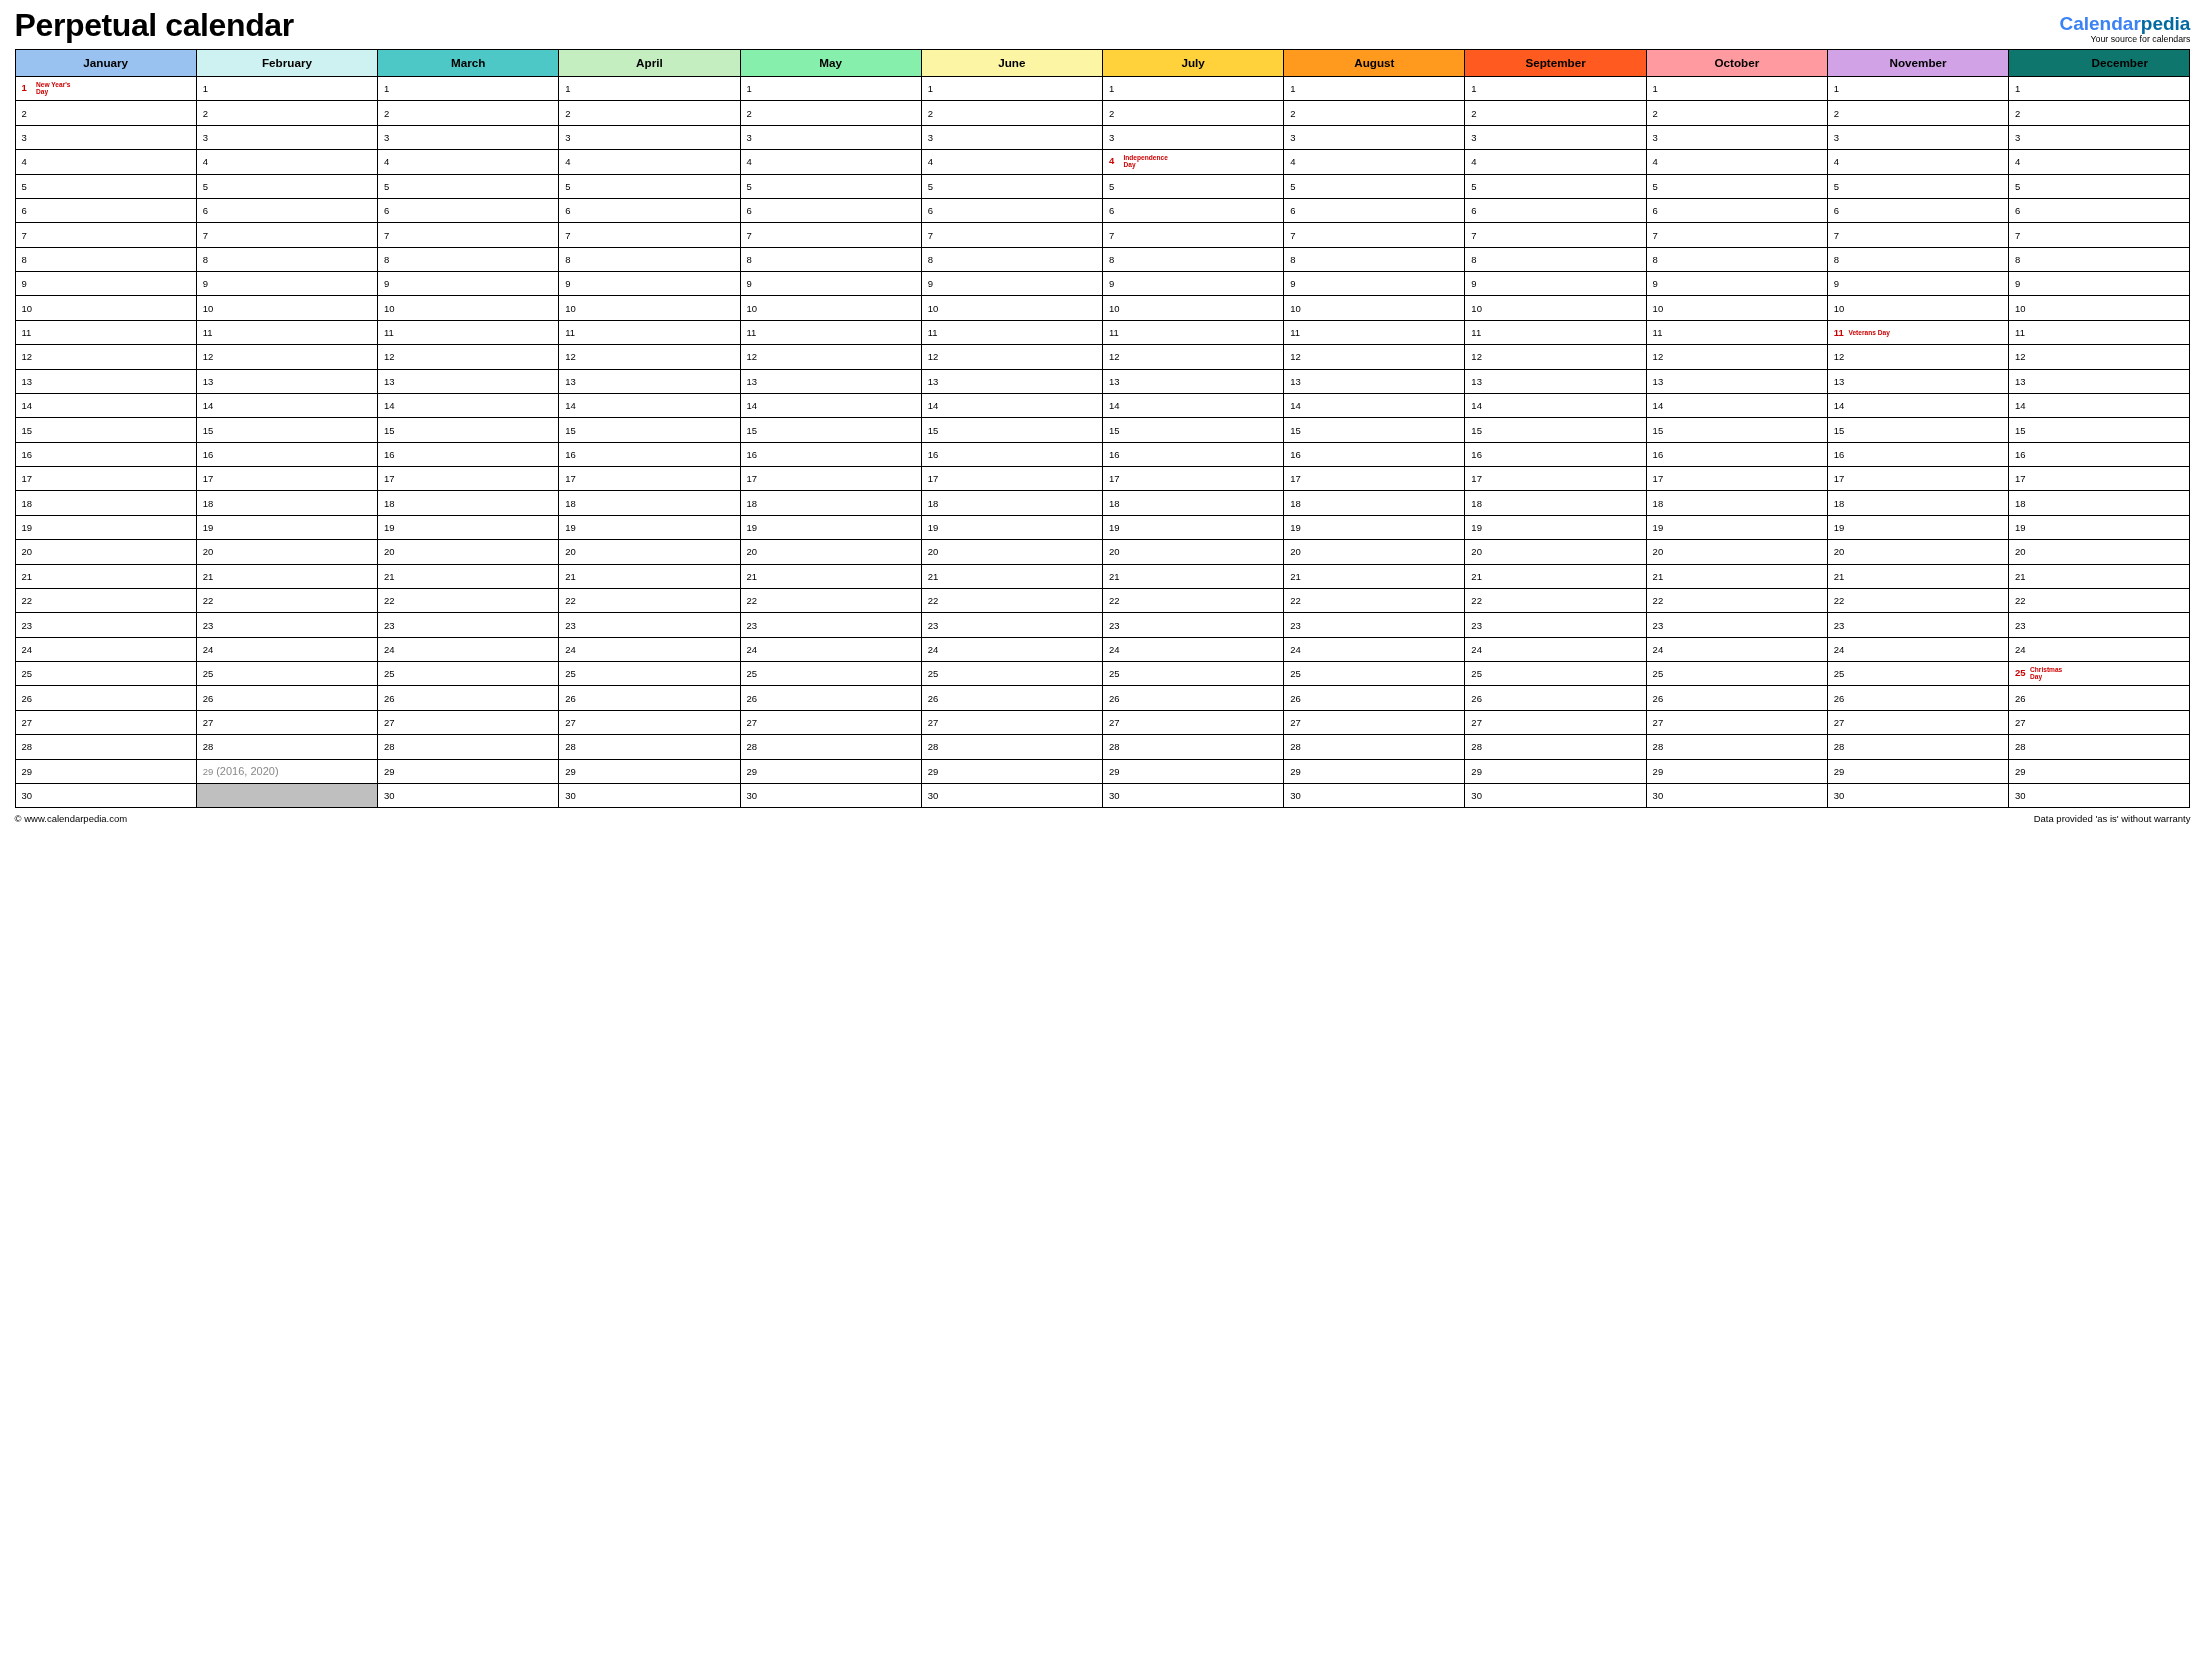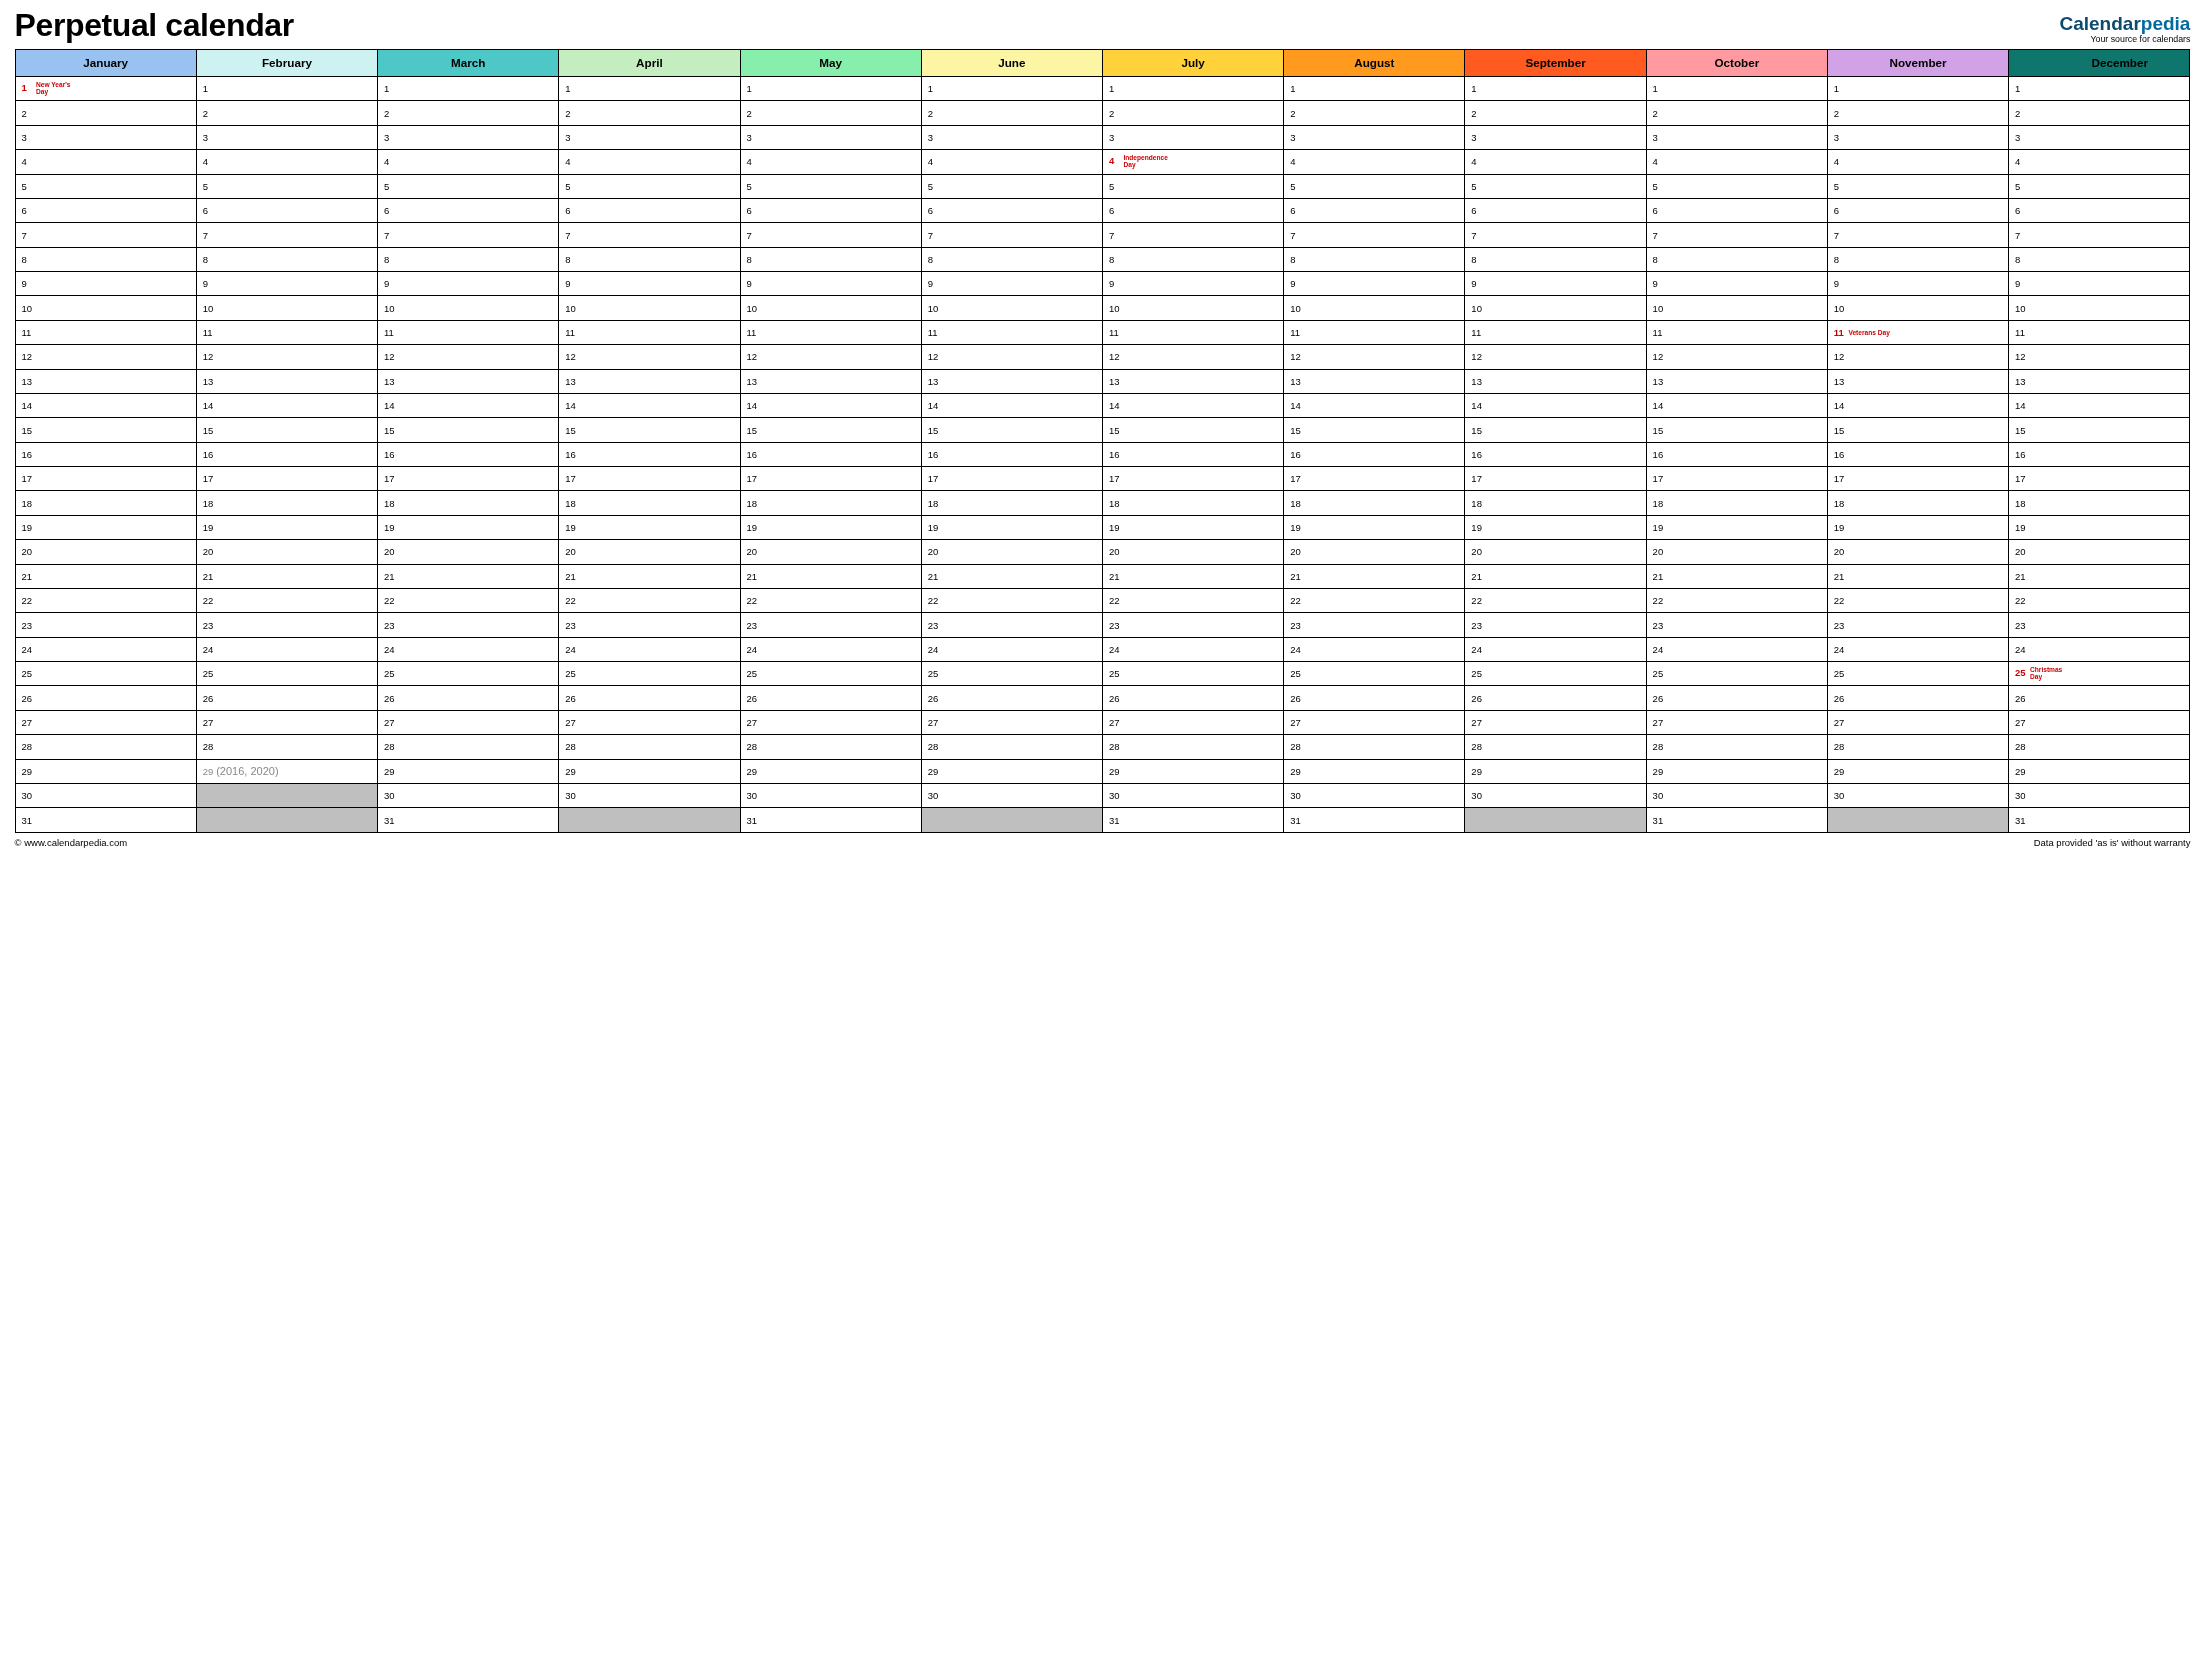--- a/index.html
+++ b/index.html
@@ -22,21 +22,21 @@
     margin-top: -4.4px;
   }
   .brand {
     text-align: right;
     line-height: 1.1;
   }
   .brand-line1 {
     font-size: 19px;
     font-weight: bold;
   }
-  .brand-line1 span.dark { color: #0c4a6e; margin-top: 44px; }
+  .brand-line1 span.dark { color: #3b82f6; margin-top: 44px; }
   .brand-line1 span.red  { color: #0369a1; }
   .brand-line2 {
     font-size: 8.8px;
     color: #000;
   }
   table.cal {
     border-collapse: collapse;
     width: 100%;
     table-layout: fixed;
   }
@@ -525,34 +525,20 @@
         <td><span class="daynum">30</span></td>
         <td><span class="daynum">30</span></td>
         <td><span class="daynum">30</span></td>
         <td><span class="daynum">30</span></td>
         <td><span class="daynum">30</span></td>
         <td><span class="daynum">30</span></td>
         <td><span class="daynum">30</span></td>
         <td><span class="daynum">30</span></td>
         <td><span class="daynum">30</span></td>
       </tr>
-      <tr>
-        <td><span class="daynum">31</span></td>
-        <td class="blank"></td>
-        <td><span class="daynum">31</span></td>
-        <td class="blank"></td>
-        <td><span class="daynum">31</span></td>
-        <td class="blank"></td>
-        <td><span class="daynum">31</span></td>
-        <td><span class="daynum">31</span></td>
-        <td class="blank"></td>
-        <td><span class="daynum">31</span></td>
-        <td class="blank"></td>
-        <td><span class="daynum">31</span></td>
-      </tr>
     </tbody>
 </table>
 
 <div class="footer">
   <div>© www.calendarpedia.com</div>
   <div>Data provided 'as is' without warranty</div>
 </div>
 
 
 </body></html>

